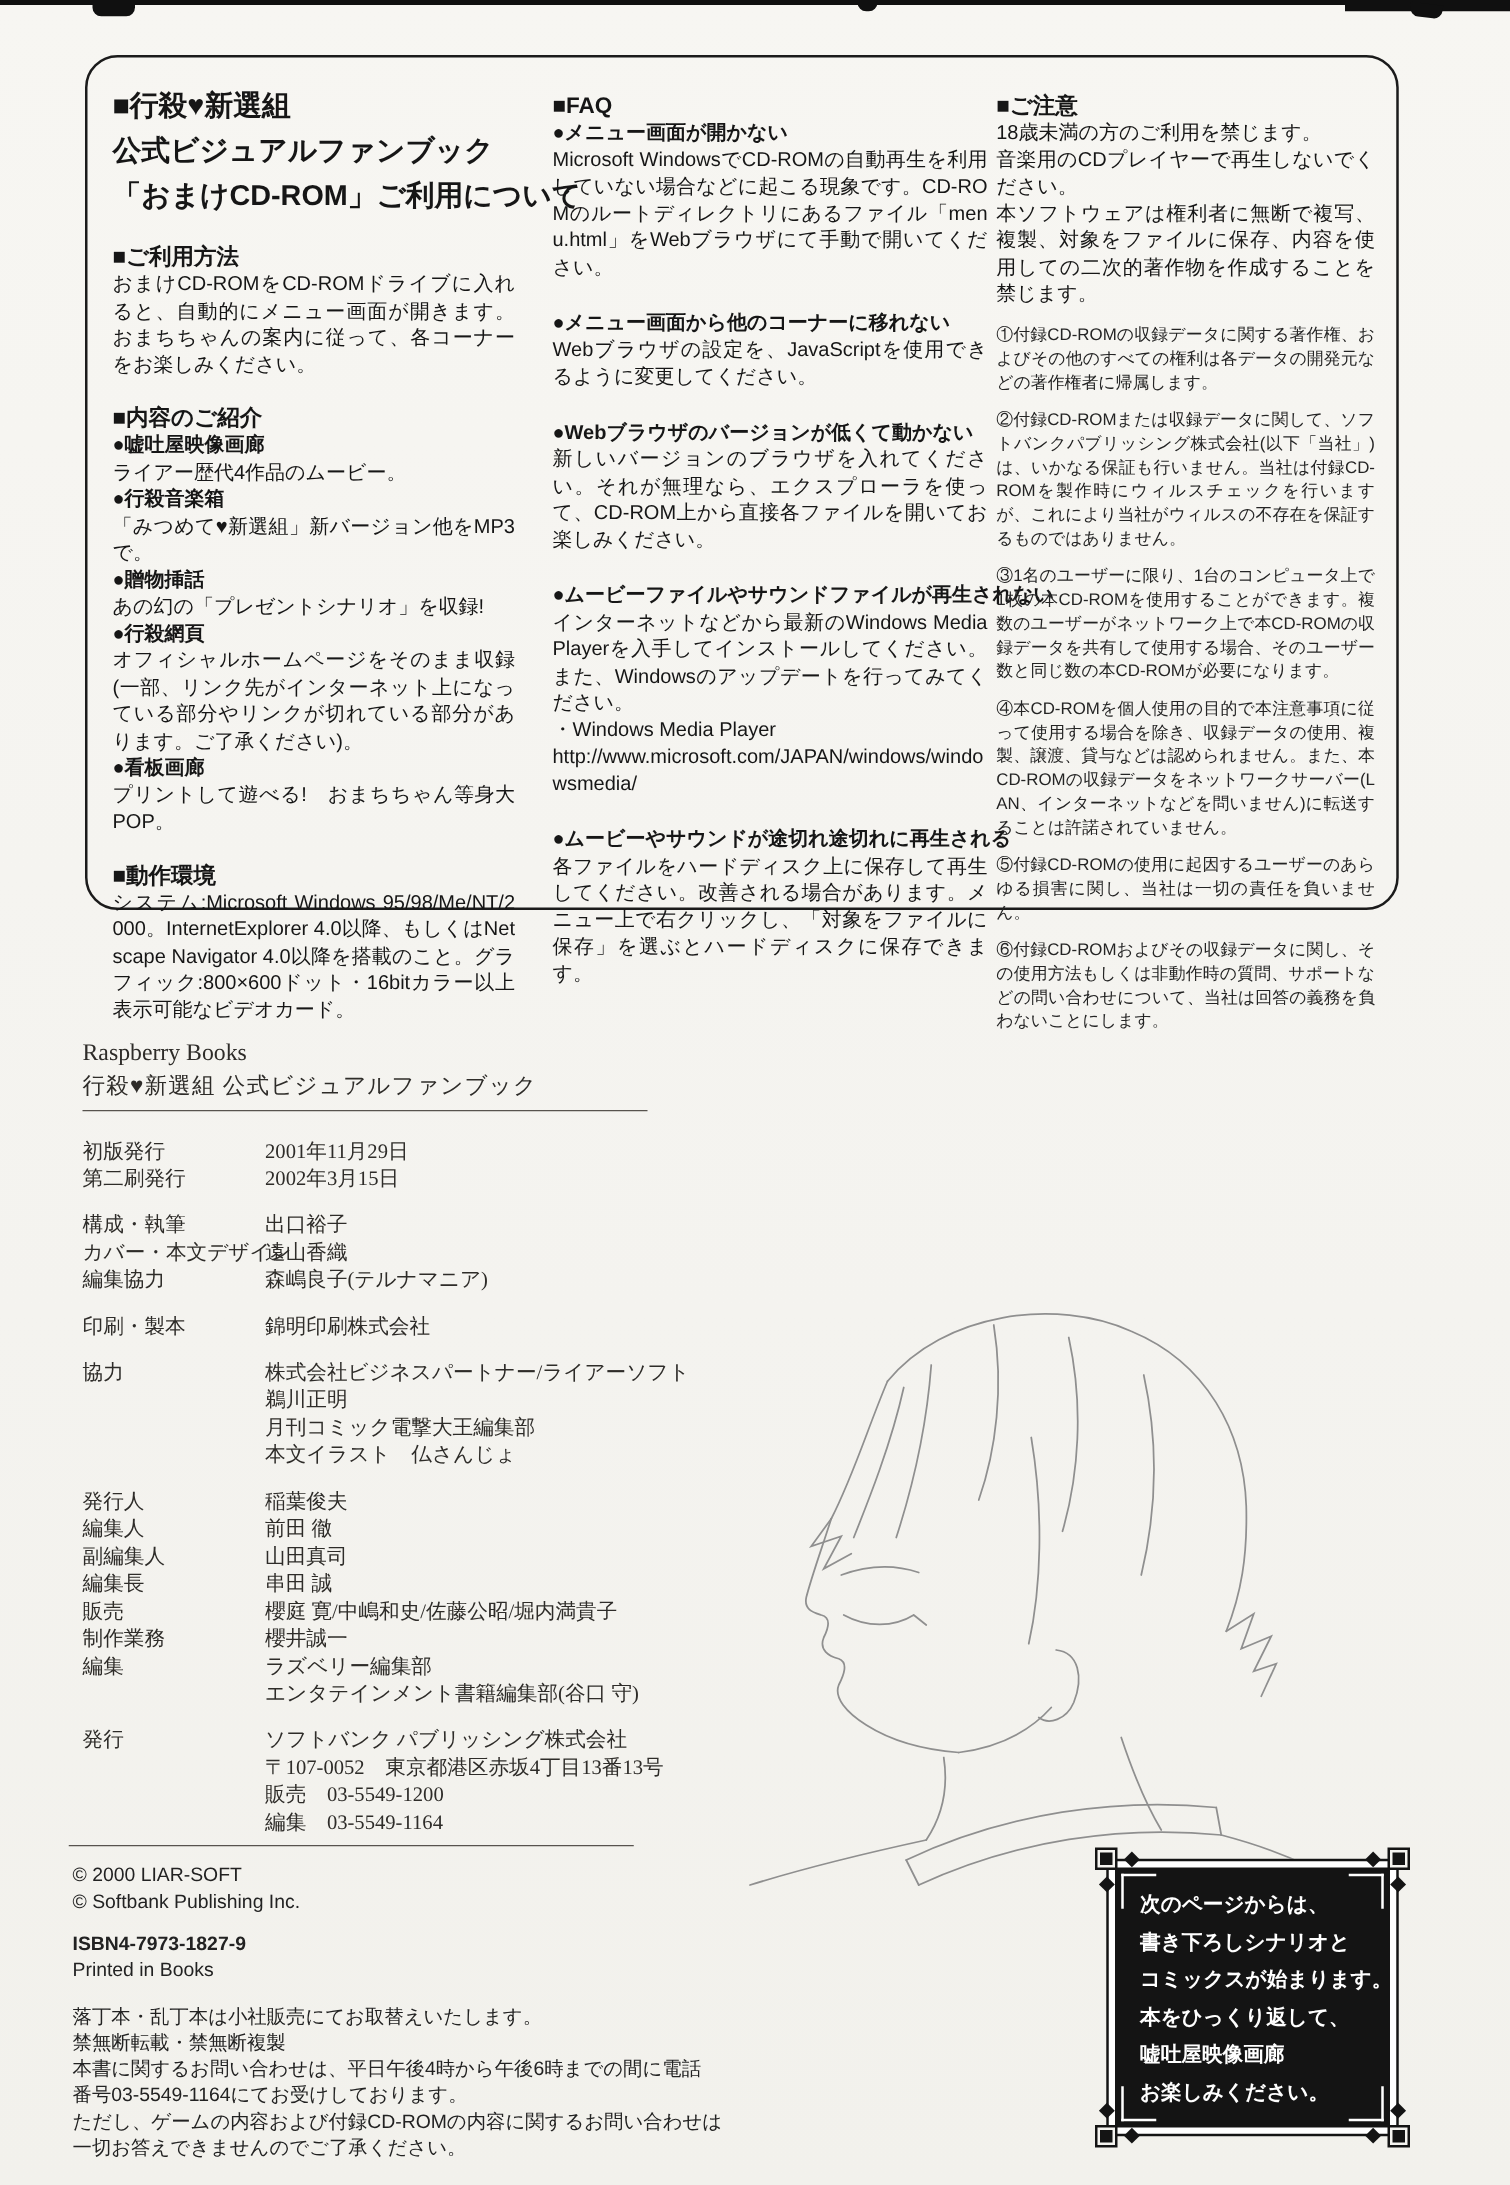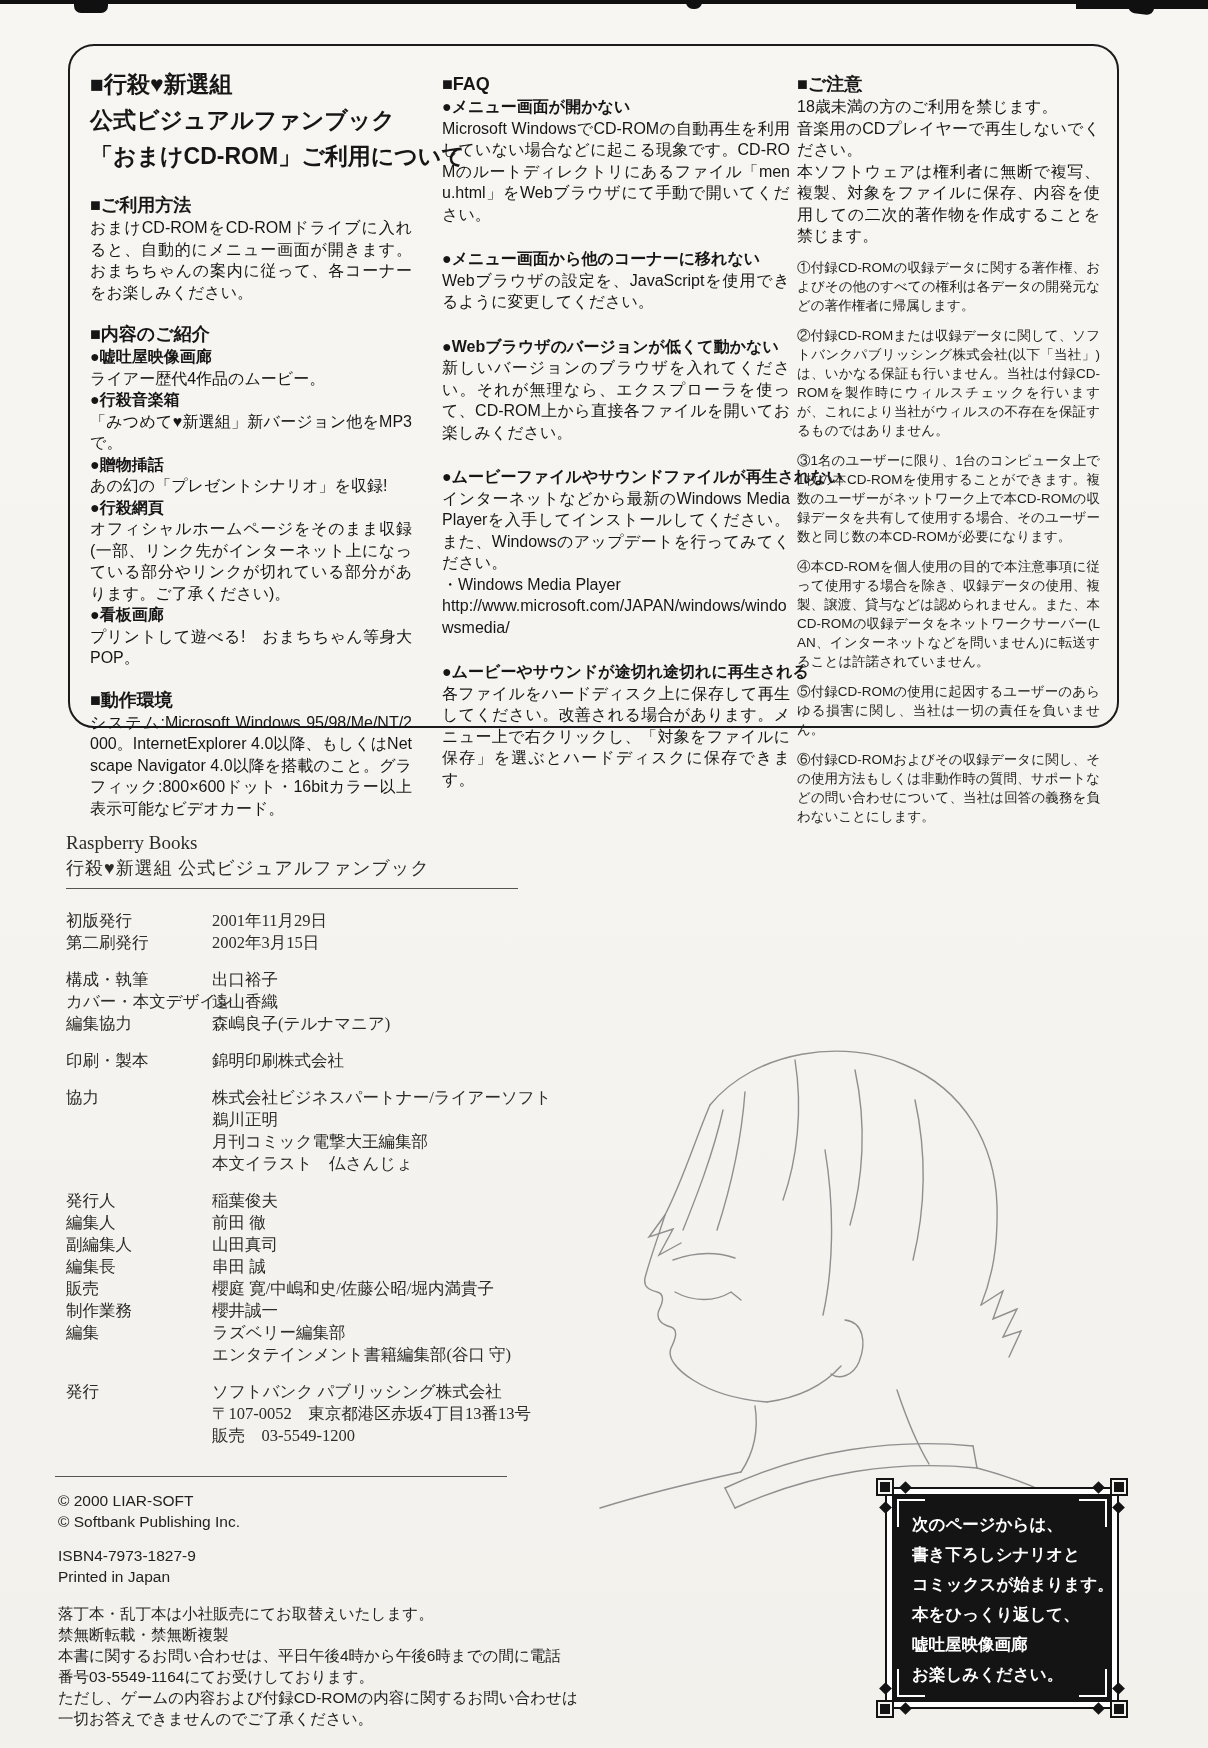--- a/index.html
+++ b/index.html
@@ -37,21 +37,21 @@
   .colo-rule{width:452px;height:1px;background:#57534e;margin-top:7px;}
   .colo-rows{margin-top:21px;}
   .colo-row{display:flex;font-size:16.5px;line-height:22px;}
   .colo-row.gap{margin-top:15px;}
   .colo-label{width:146px;flex:none;white-space:nowrap;}
   .colo-value{white-space:nowrap;}
   .colo-rule2{position:absolute;left:55px;top:1476px;width:452px;height:1px;background:#57534e;}
   
   .footer{position:absolute;left:58px;top:1490px;width:620px;font-size:15.5px;line-height:21px;color:#222;}
   .fline{white-space:nowrap;}
-  .fline.gap{margin-top:13px;}
+  .fline.gap{margin-top:13px;font-weight:bold;}
   .fline.gap2{margin-top:16px;}
   
   .sketch{position:absolute;left:545px;top:1030px;width:540px;height:480px;}
   .sketch svg{display:block;}
   
   .notice{position:absolute;left:885px;top:1487px;width:234px;height:222px;background:#fff;
           border:2px solid #141414;padding:5px;box-sizing:border-box;}
   .notice-core{position:relative;width:100%;height:100%;background:#141414;
                padding:15px 0 0 20px;box-sizing:border-box;}
   .nbr{position:absolute;width:26px;height:26px;}
@@ -276,34 +276,38 @@
         <div class="colo-row">
           <span class="colo-label"></span>
           <span class="colo-value">〒107-0052　東京都港区赤坂4丁目13番13号</span>
         </div>
 
         <div class="colo-row">
           <span class="colo-label"></span>
           <span class="colo-value">販売　03-5549-1200</span>
         </div>
 
+        <div class="colo-row">
+          <span class="colo-label"></span>
+          <span class="colo-value">編集　03-5549-1164</span>
+        </div>
       </div>
   </div>
 
   <div class="colo-rule2"></div>
 
   <div class="footer">
 
       <div class="fline">© 2000 LIAR-SOFT</div>
 
       <div class="fline">© Softbank Publishing Inc.</div>
 
       <div class="fline gap">ISBN4-7973-1827-9</div>
 
-      <div class="fline">Printed in Japan</div>
+      <div class="fline">Printed in Books</div>
 
       <div class="fline gap2">落丁本・乱丁本は小社販売にてお取替えいたします。</div>
 
 
       <div class="fline">禁無断転載・禁無断複製</div>
 
       <div class="fline">本書に関するお問い合わせは、平日午後4時から午後6時までの間に電話</div>
 
       <div class="fline">番号03-5549-1164にてお受けしております。</div>
 

